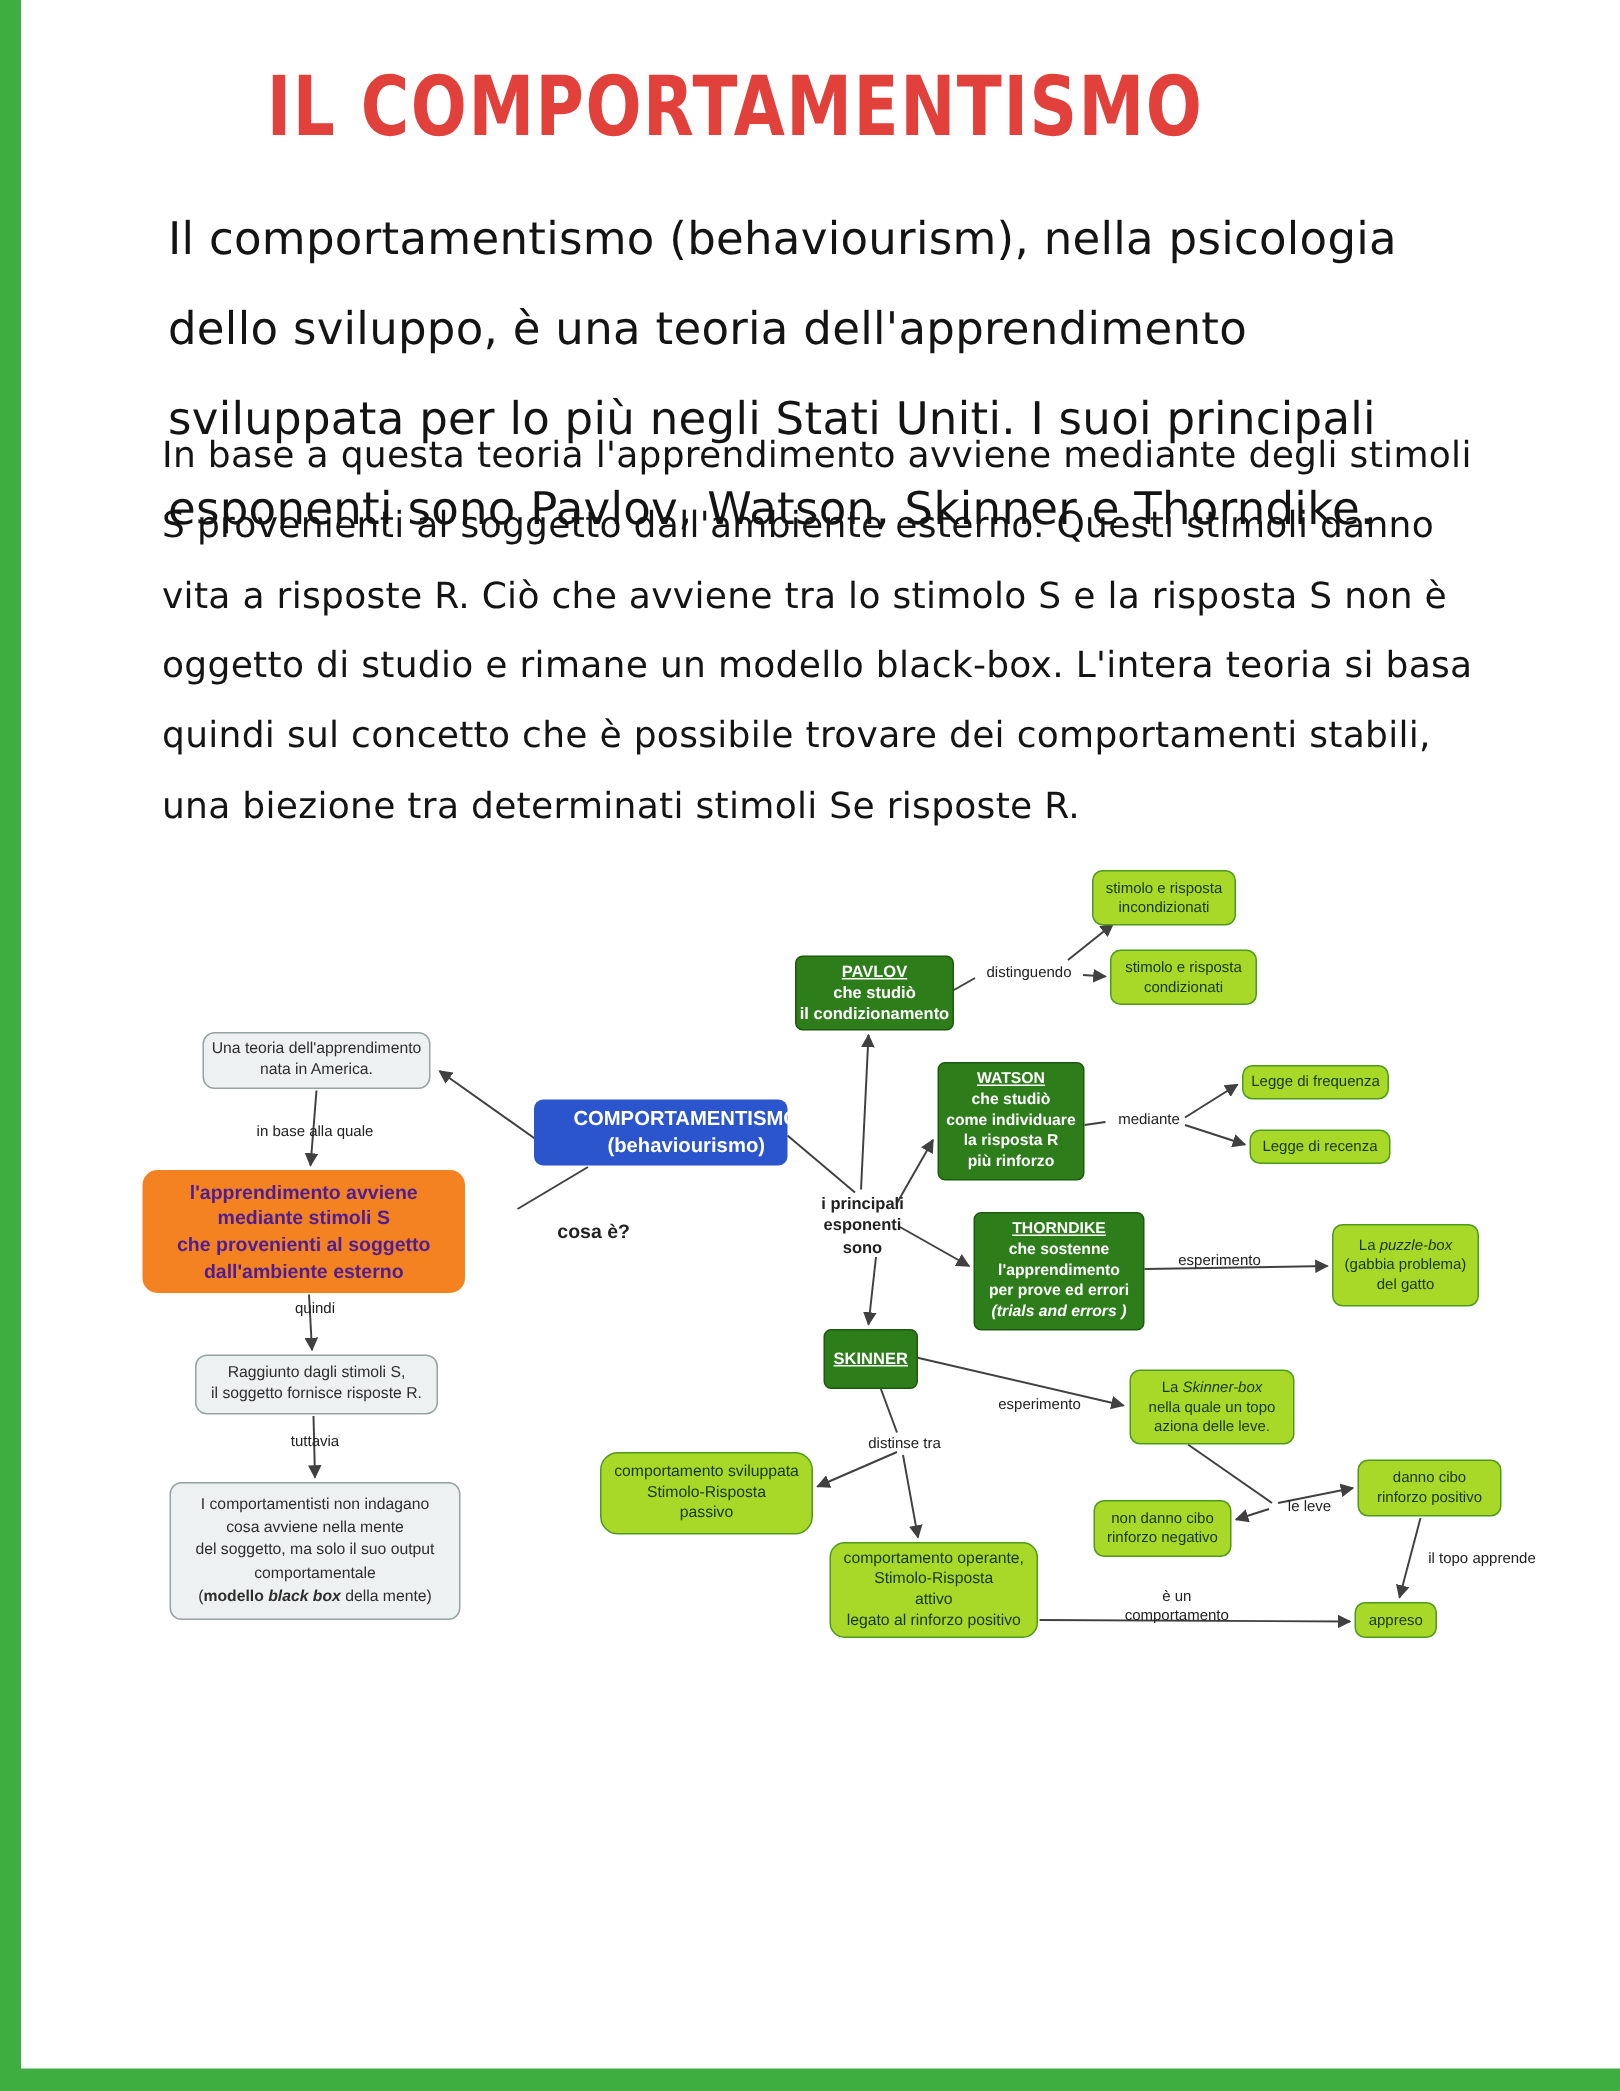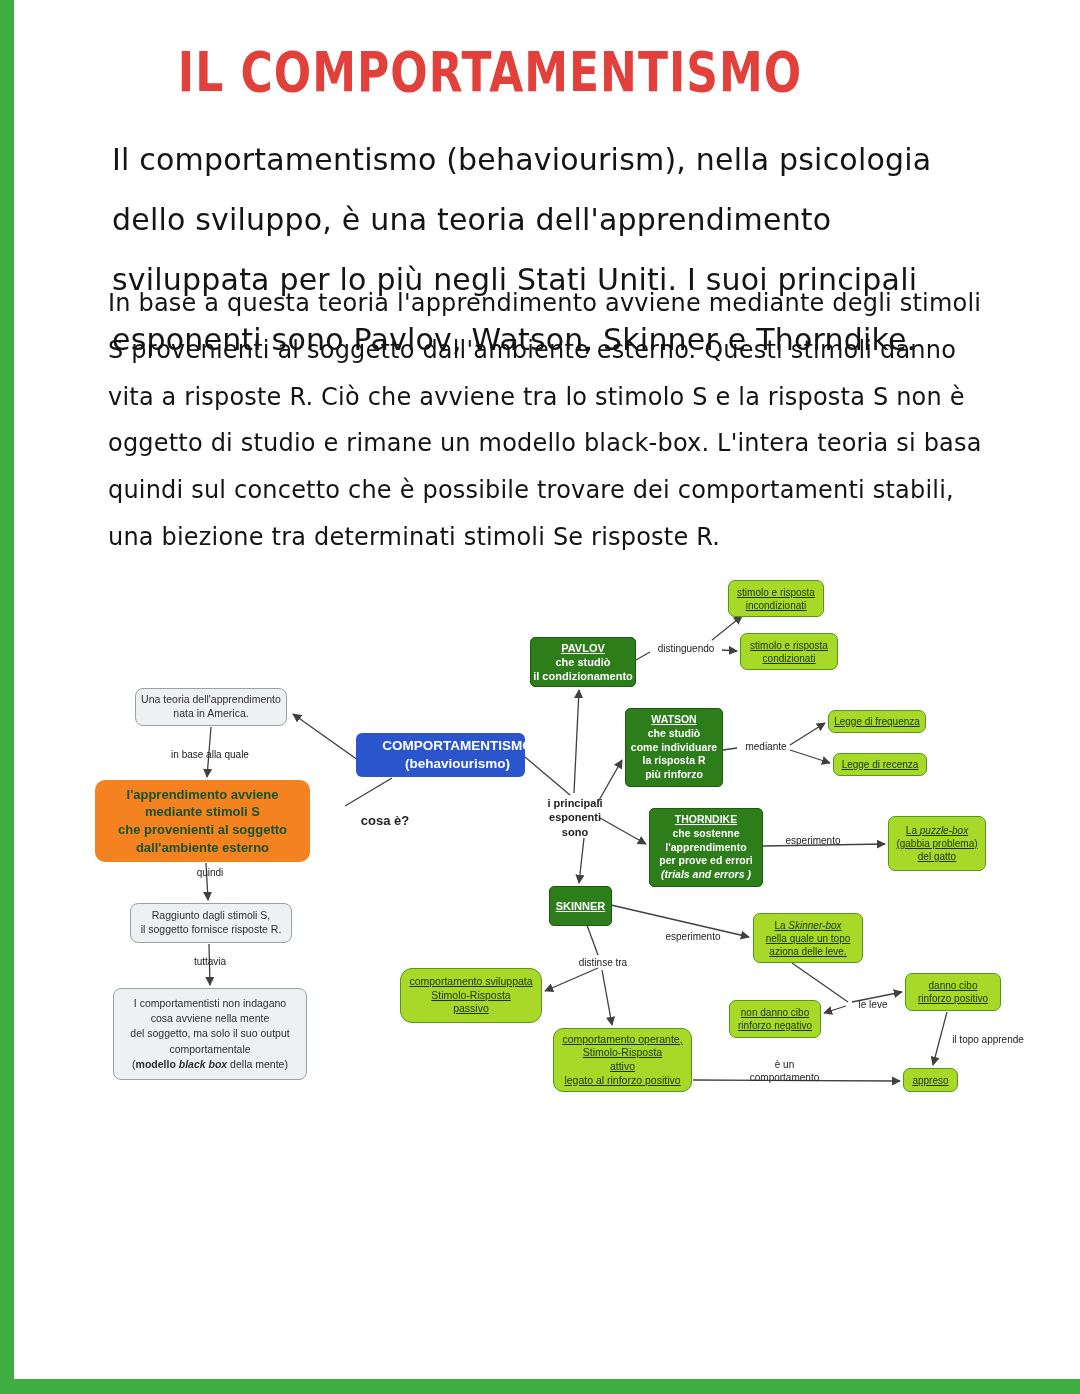--- a/index.html
+++ b/index.html
@@ -18,24 +18,24 @@
   .para1 { left:112px; top:130px; width:858px; font-size:30px; line-height:2.0; }
   .para2 { left:108px; top:280px; width:884px; font-size:24px; line-height:1.95; }
 
   svg.connectors { position:absolute; left:0; top:0; width:1080px; height:1394px; pointer-events:none; }
   svg.connectors line { stroke:var(--line); stroke-width:1.3px; }
 
   .node { position:absolute; display:flex; flex-direction:column; align-items:center; justify-content:center;
           text-align:center; border-radius:8px; line-height:1.3; }
   .node span { display:block; }
   .gray   { background:var(--gray); border:1px solid var(--gray-border); color:#2e2e2e; }
-  .orange { background:var(--orange); color:#14532d; font-weight:bold; border-radius:10px; }
+  .orange { background:var(--orange); color:#4c1d95; font-weight:bold; border-radius:10px; }
   .blue   { background:var(--blue); color:#ffffff; font-weight:bold; border-radius:6px; }
   .dgreen { background:var(--dgreen); color:#ffffff; font-weight:bold; border:1px solid #1d5a0e; border-radius:5px; }
-  .lgreen { background:var(--lgreen); border:1px solid var(--lgreen-border); color:#14380a; border-radius:7px;text-decoration:underline; }
+  .lgreen { background:var(--lgreen); border:1px solid var(--lgreen-border); color:#14380a; border-radius:7px; }
   .node-title { font-weight:bold; text-decoration:underline; }
   .b  { font-weight:bold; display:inline !important; }
   .bi { font-weight:bold; font-style:italic; display:inline !important; }
   .i  { font-style:italic; display:inline !important; }
   .inline-line span { display:inline; }
 
   .maplabel { position:absolute; font-size:10px; color:#222; text-align:center; line-height:1.3; }
   .maplabel.bold { font-weight:bold; font-size:13px; }
 </style>
 </head>
@@ -116,21 +116,21 @@
     <span>del soggetto, ma solo il suo output</span>
     <span>comportamentale</span>
     <span class="inline-line"><span>(</span><span class="b">modello </span><span class="bi">black box</span><span>  della mente)</span></span>
   </div>
 
   <div class="node blue" style="left:356px;top:733px;width:169px;height:44px;font-size:13.5px;padding-left:34px;">
     <span>COMPORTAMENTISMO</span>
     <span>(behaviourismo)</span>
   </div>
 
-  <div class="maplabel bold" style="left:350px;top:813px;width:70px;text-align:center;">cosa è?</div>
+  <div class="maplabel bold" style="left:350px;top:813px;width:70px;text-align:right;">cosa è?</div>
 
   <div class="maplabel" style="left:540px;top:796px;width:70px;font-weight:bold;font-size:11px;">
     <span style="display:block;">i principali</span>
     <span style="display:block;">esponenti</span>
     <span style="display:block;">sono</span>
   </div>
 
   <div class="node dgreen" style="left:530px;top:637px;width:106px;height:50px;font-size:11px;">
     <span class="node-title">PAVLOV</span>
     <span>che studiò</span>

